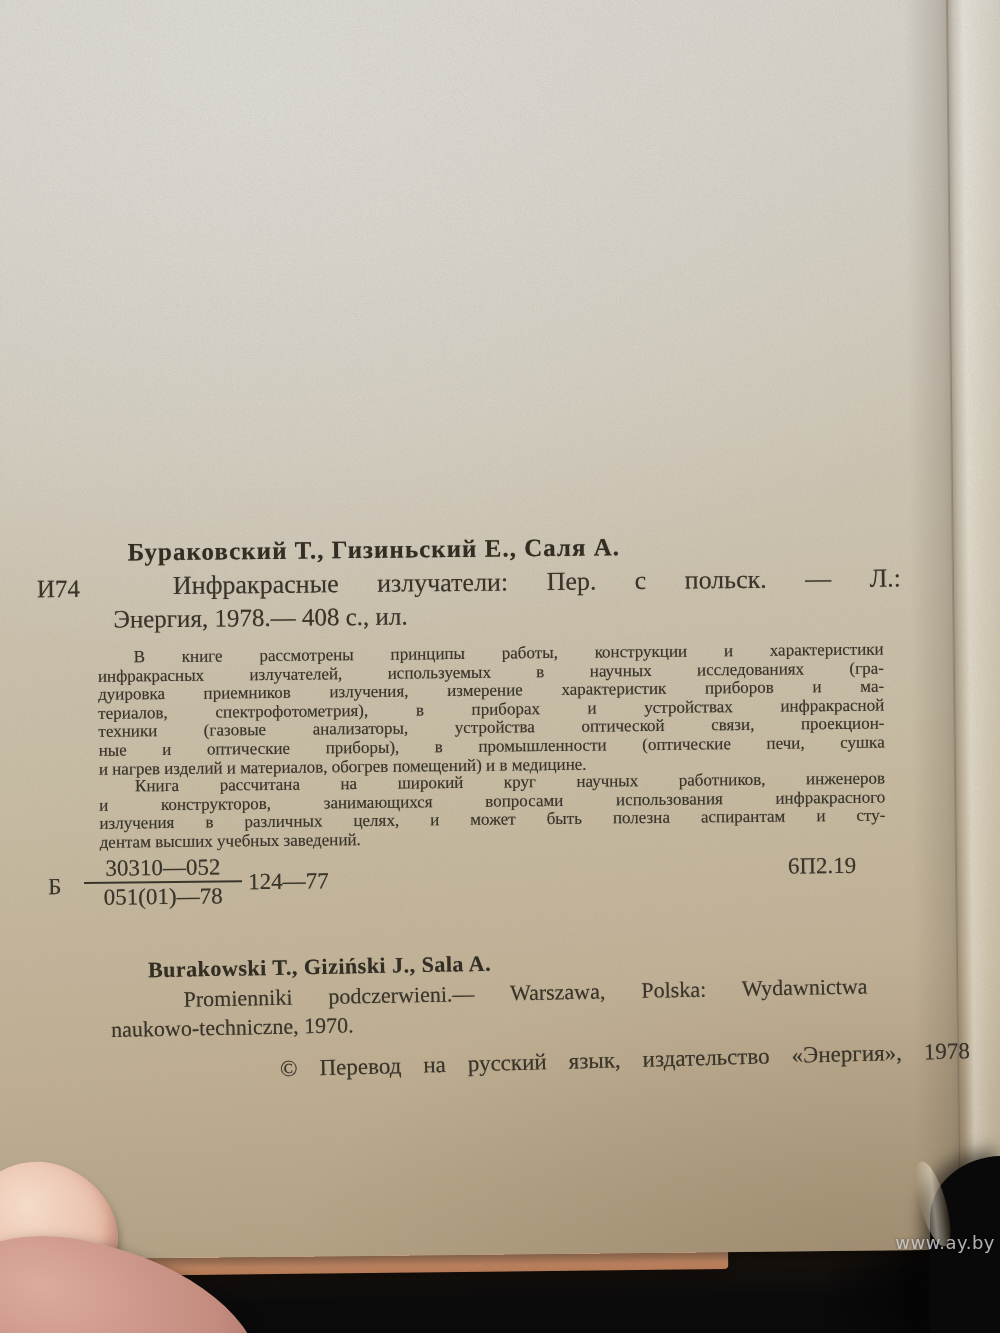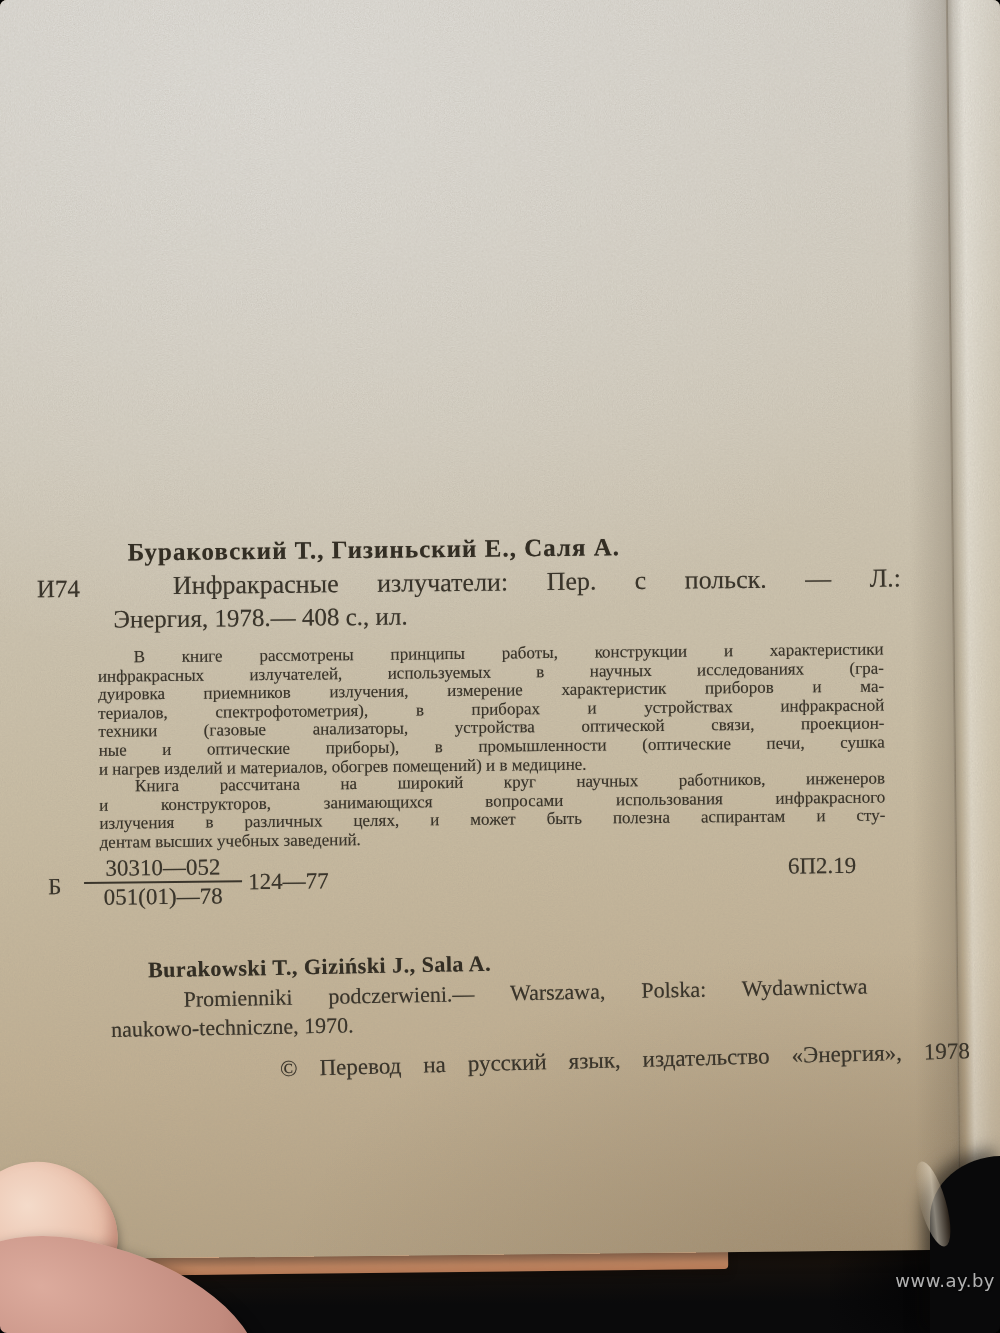--- a/index.html
+++ b/index.html
@@ -1,16 +1,16 @@
 <!DOCTYPE html>
 <html><head>
 <meta charset="utf-8">
 <style>
   html,body{margin:0;padding:0;background:#000;}
-  .photo{position:relative;width:1000px;height:1333px;overflow:hidden;background:#0a0a0b;font-family:"Liberation Serif",serif;border-radius:7px;}
+  .photo{position:relative;width:1000px;height:1333px;overflow:hidden;background:#0a0a0b;font-family:"Liberation Serif",serif;}
   .photo *{position:absolute;box-sizing:border-box;}
 
   
   .carpet{left:0;top:1205;width:1000px;height:128px;z-index:1;
     background:
       linear-gradient(to right, rgba(0,0,0,0) 62%, rgba(8,6,5,.65) 93%),
       linear-gradient(to bottom,#7e6a4c 0%,#a78f68 28%,#b39b73 55%,#a18862 82%,#8d7654 100%);}
   .carpet svg{left:0;top:0;}
   .edge-shadow{left:-12px;top:1252px;width:1030px;height:64px;z-index:2;
     transform:rotate(-0.6deg);transform-origin:0 0;
@@ -77,21 +77,21 @@
   .class-code{left:812px;top:882px;font-size:23px;text-align:center;}
   .polish{left:0;top:0;width:100%;height:100%;transform:rotate(-0.5deg);}
   .polish-authors{left:168px;top:976px;font-size:22px;font-weight:bold;letter-spacing:.5px;color:#332e24;}
   .polish1{left:203px;top:1006px;width:684px;font-size:22px;}
   .polish2{left:130px;top:1035px;font-size:22px;}
   .copyright{left:302px;top:1074px;width:690px;font-size:23px;transform:rotate(-0.9deg);}
 
   
   .watermark{right:5px;top:1232px;z-index:7;font-family:"DejaVu Sans",sans-serif;
     font-size:18px;color:#cfcfcf;opacity:.85;letter-spacing:.5px;
-    text-shadow:0 0 3px rgba(0,0,0,.6);margin-top:38px;}
+    text-shadow:0 0 3px rgba(0,0,0,.6);}
 </style>
 </head>
 <body>
 
 <div class="photo">
 
   <div class="carpet">
     <svg width="1000" height="128">
       <filter id="fuzz">
           <feTurbulence type="fractalNoise" baseFrequency="0.012 0.07" numOctaves="4" seed="3"></feTurbulence>

